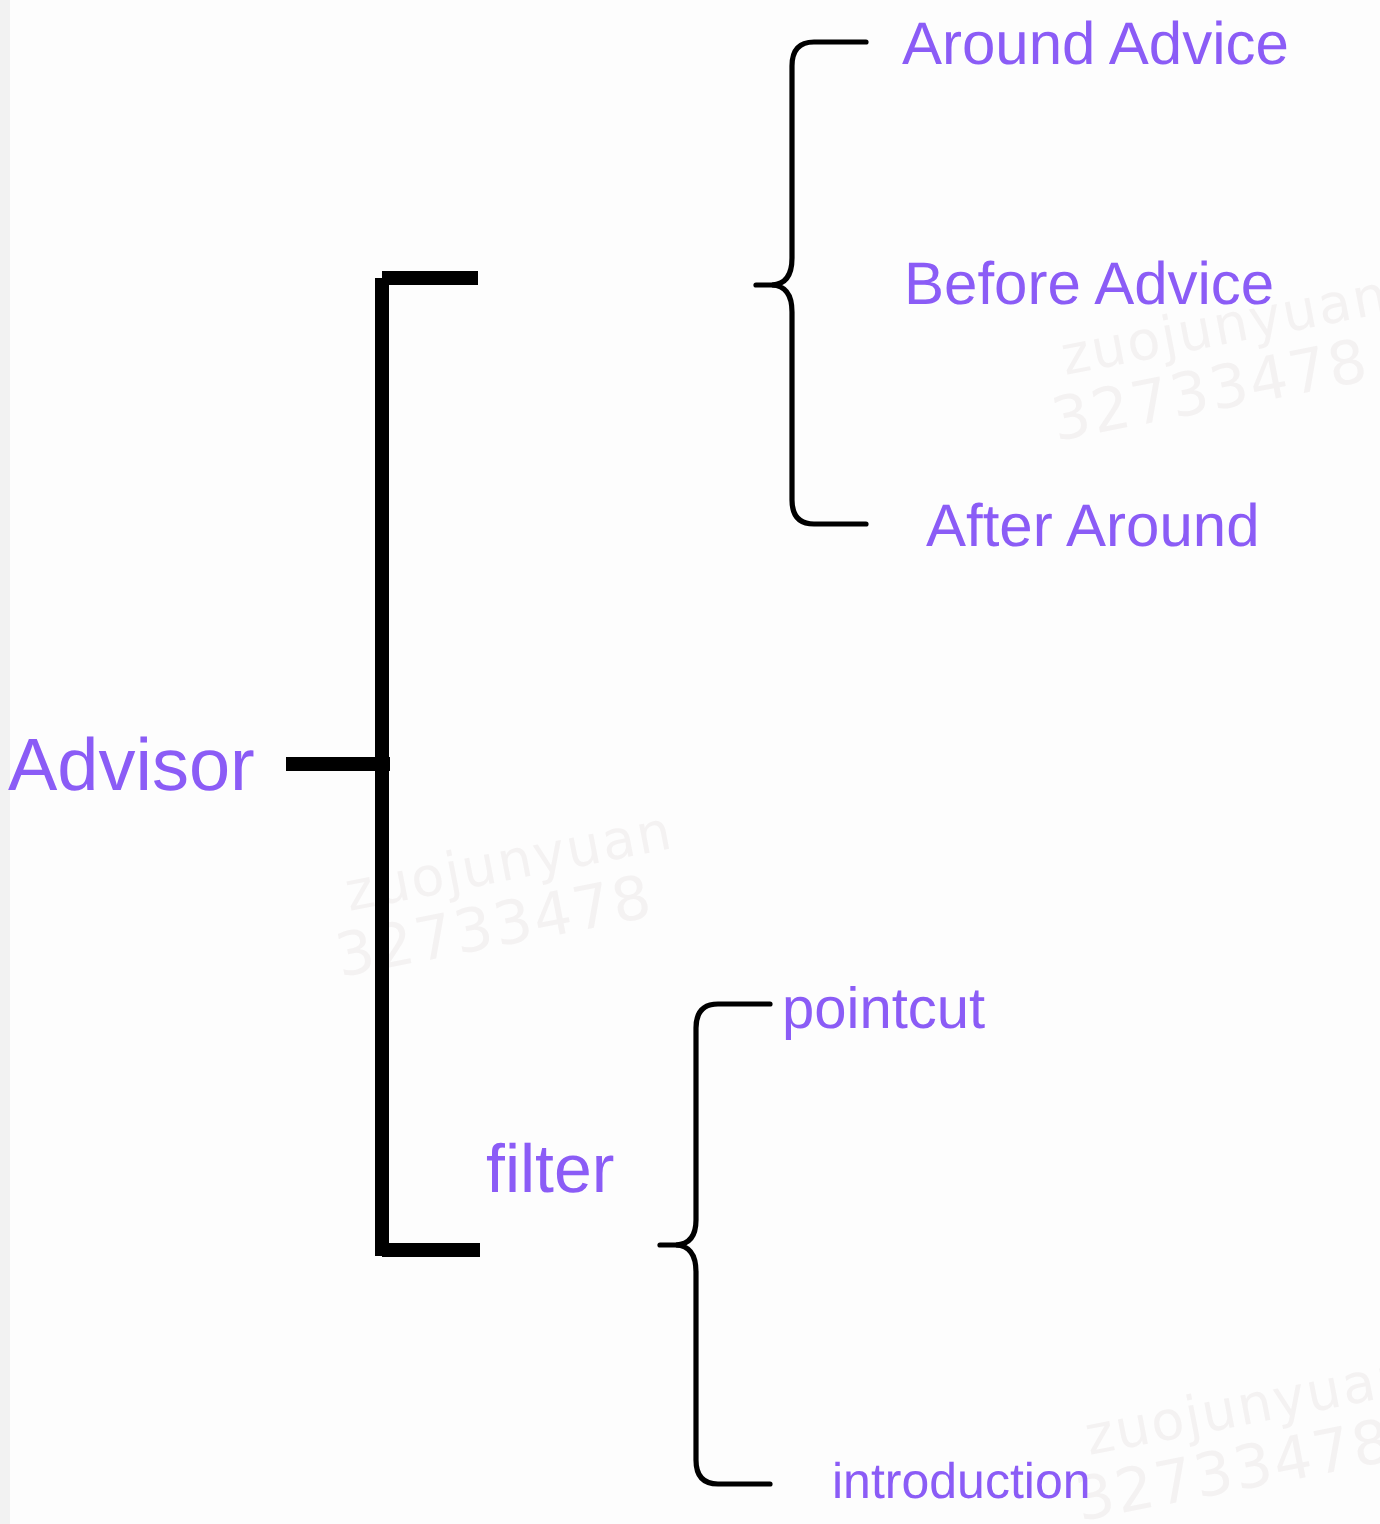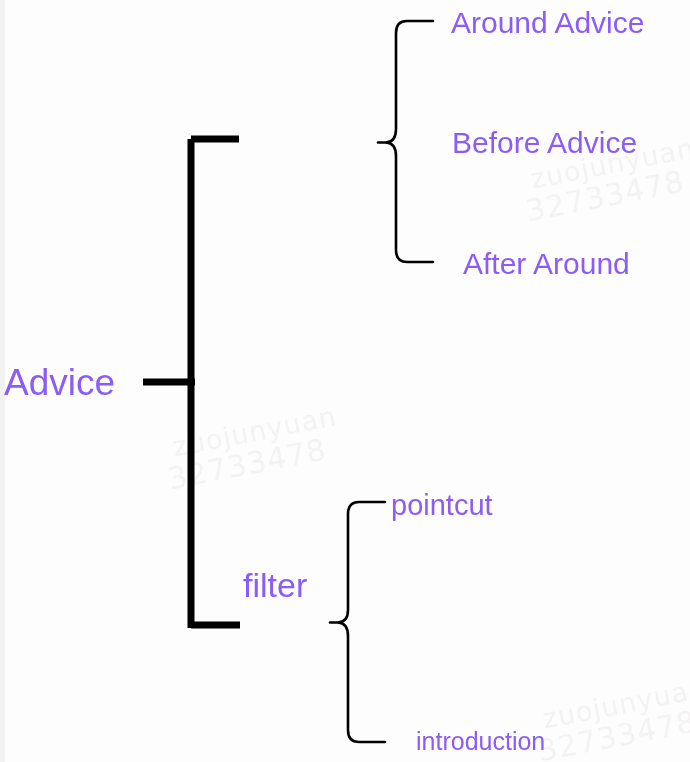--- a/index.html
+++ b/index.html
@@ -116,21 +116,21 @@
                L 348 610
                Q 348 622 338 622.5
                Q 348 623 348 636
                L 348 730
                Q 348 742 359 742
                L 385 742"></path>
       <path d="M 330 622.5 L 339 622.5"></path>
     </g>
   </svg>
 
-  <div class="node-label root-label">Advice</div>
+  <div class="node-label root-label">Advisor</div>
 
 
   <div class="node-label branch-label lvl1-filter">filter</div>
 
   <div class="node-label leaf-label leaf-around">Around Advice</div>
 
   <div class="node-label leaf-label leaf-before">Before Advice</div>
 
   <div class="node-label leaf-label leaf-after">After Around</div>
 

